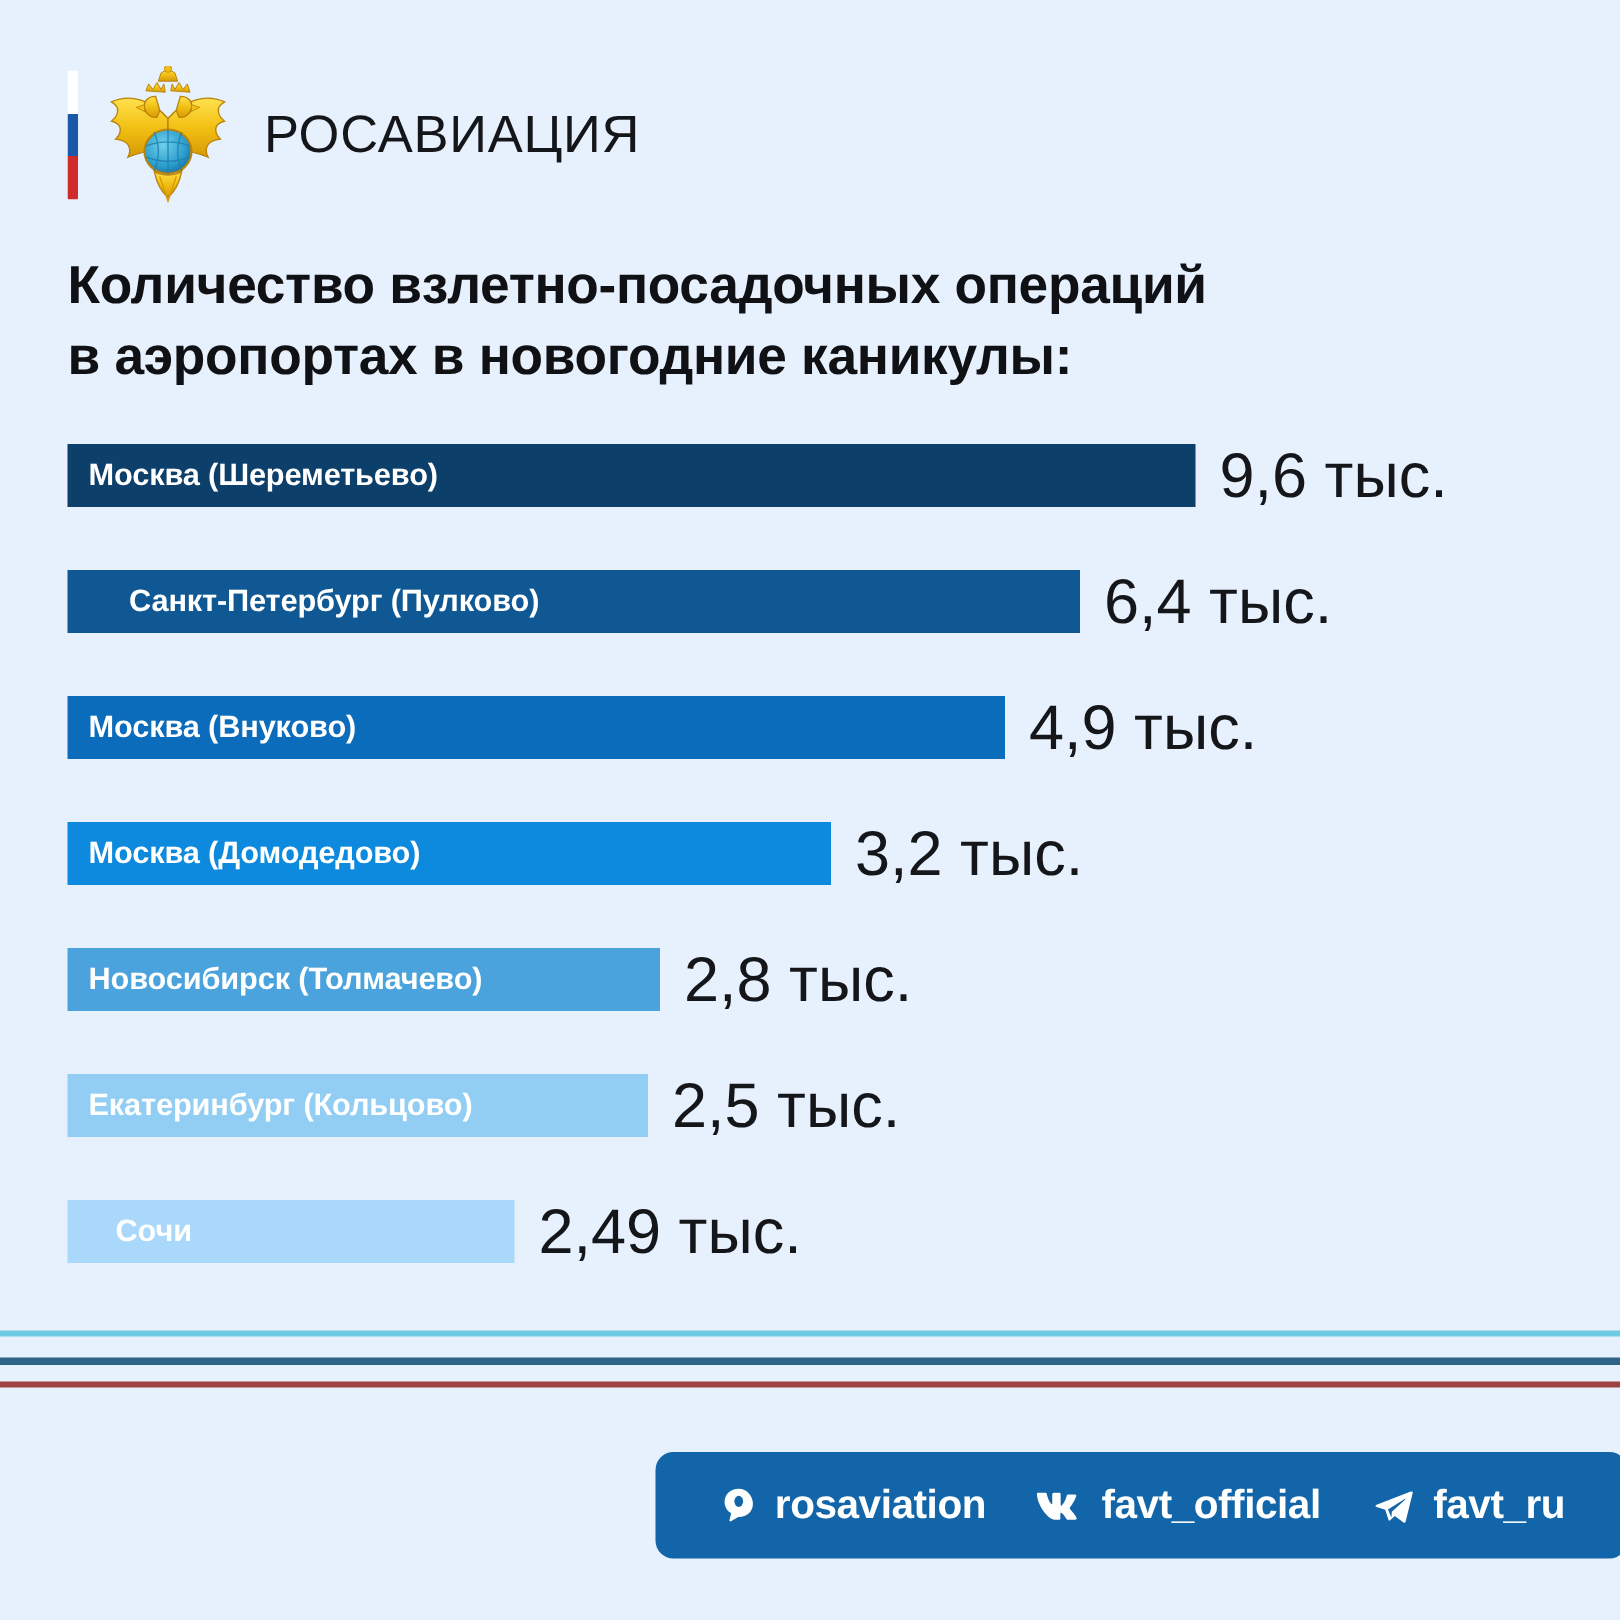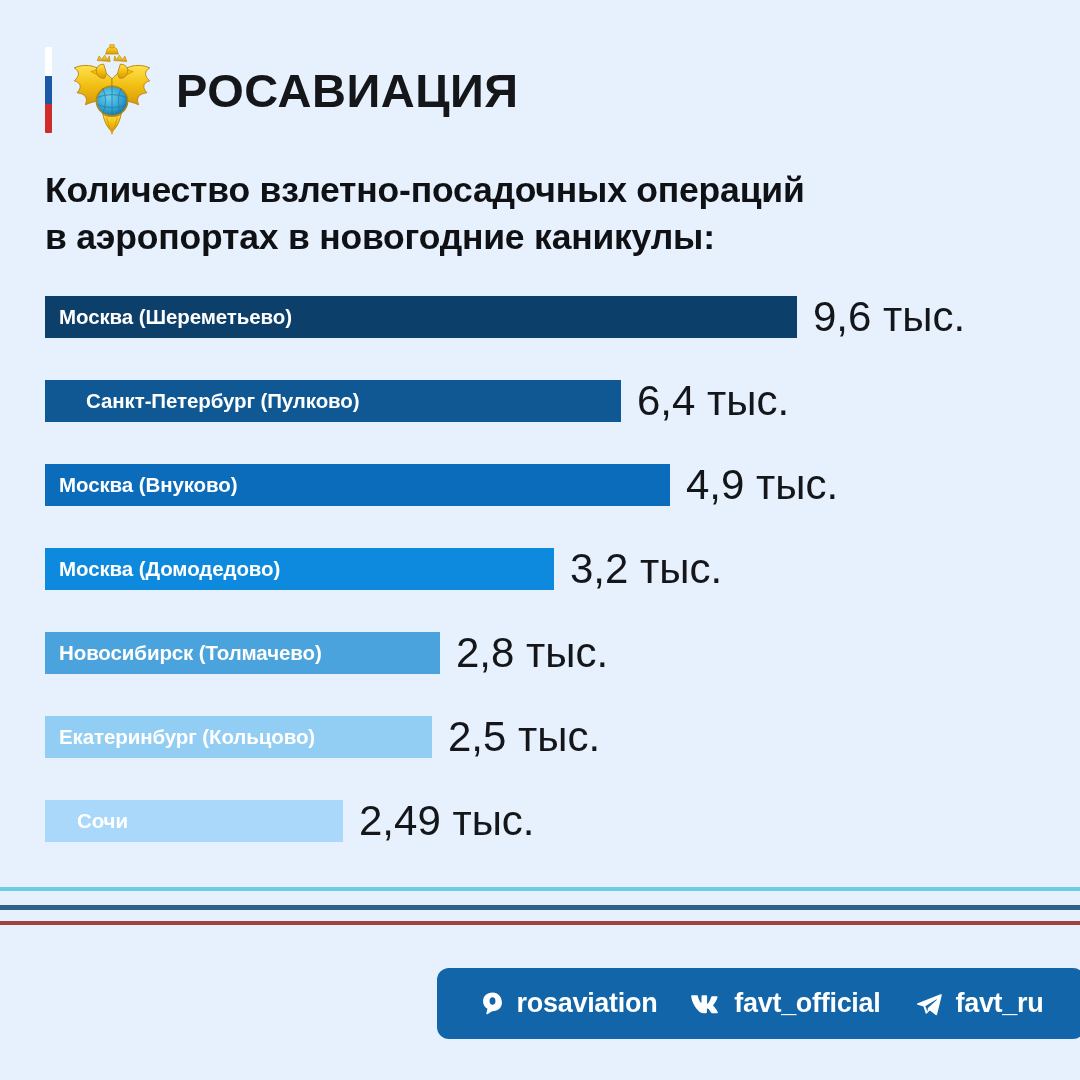--- a/index.html
+++ b/index.html
@@ -34,22 +34,22 @@
     margin-right: 14px;
   }
   .flagbar i { display: block; width: 100%; height: 33.34%; }
   .flag-white { background: #ffffff; }
   .flag-blue  { background: #1c58a8; }
   .flag-red   { background: #cf2b2b; }
 
   .emblem { width: 92px; height: 92px; margin-right: 18px; flex: none; }
 
   .brand-name {
-    font-size: 47px;
-    font-weight: bold;
+    font-size: 35px;
+    font-weight: normal;
     letter-spacing: 0.5px;
     color: #15161a;
     white-space: nowrap;
   }
 
   
   .title {
     position: absolute;
     left: 45px;
     top: 167px;
@@ -186,21 +186,21 @@
 </div>
 
 <div class="chart" id="chart">
     <div class="row">
       <div class="bar" style="width: 752px; background: rgb(13, 63, 107); text-align: right;">
         <span class="bar-label">Москва (Шереметьево)</span>
       </div>
       <span class="value">9,6 тыс.</span>
     </div>
     <div class="row">
-      <div class="bar" style="width: 576px; background: rgb(15, 88, 147); padding-left: 41px;">
+      <div class="bar" style="width: 675px; background: rgb(15, 88, 147); padding-left: 41px;">
         <span class="bar-label">Санкт-Петербург (Пулково)</span>
       </div>
       <span class="value">6,4 тыс.</span>
     </div>
     <div class="row">
       <div class="bar" style="width: 625px; background: rgb(10, 108, 186);">
         <span class="bar-label">Москва (Внуково)</span>
       </div>
       <span class="value">4,9 тыс.</span>
     </div>

